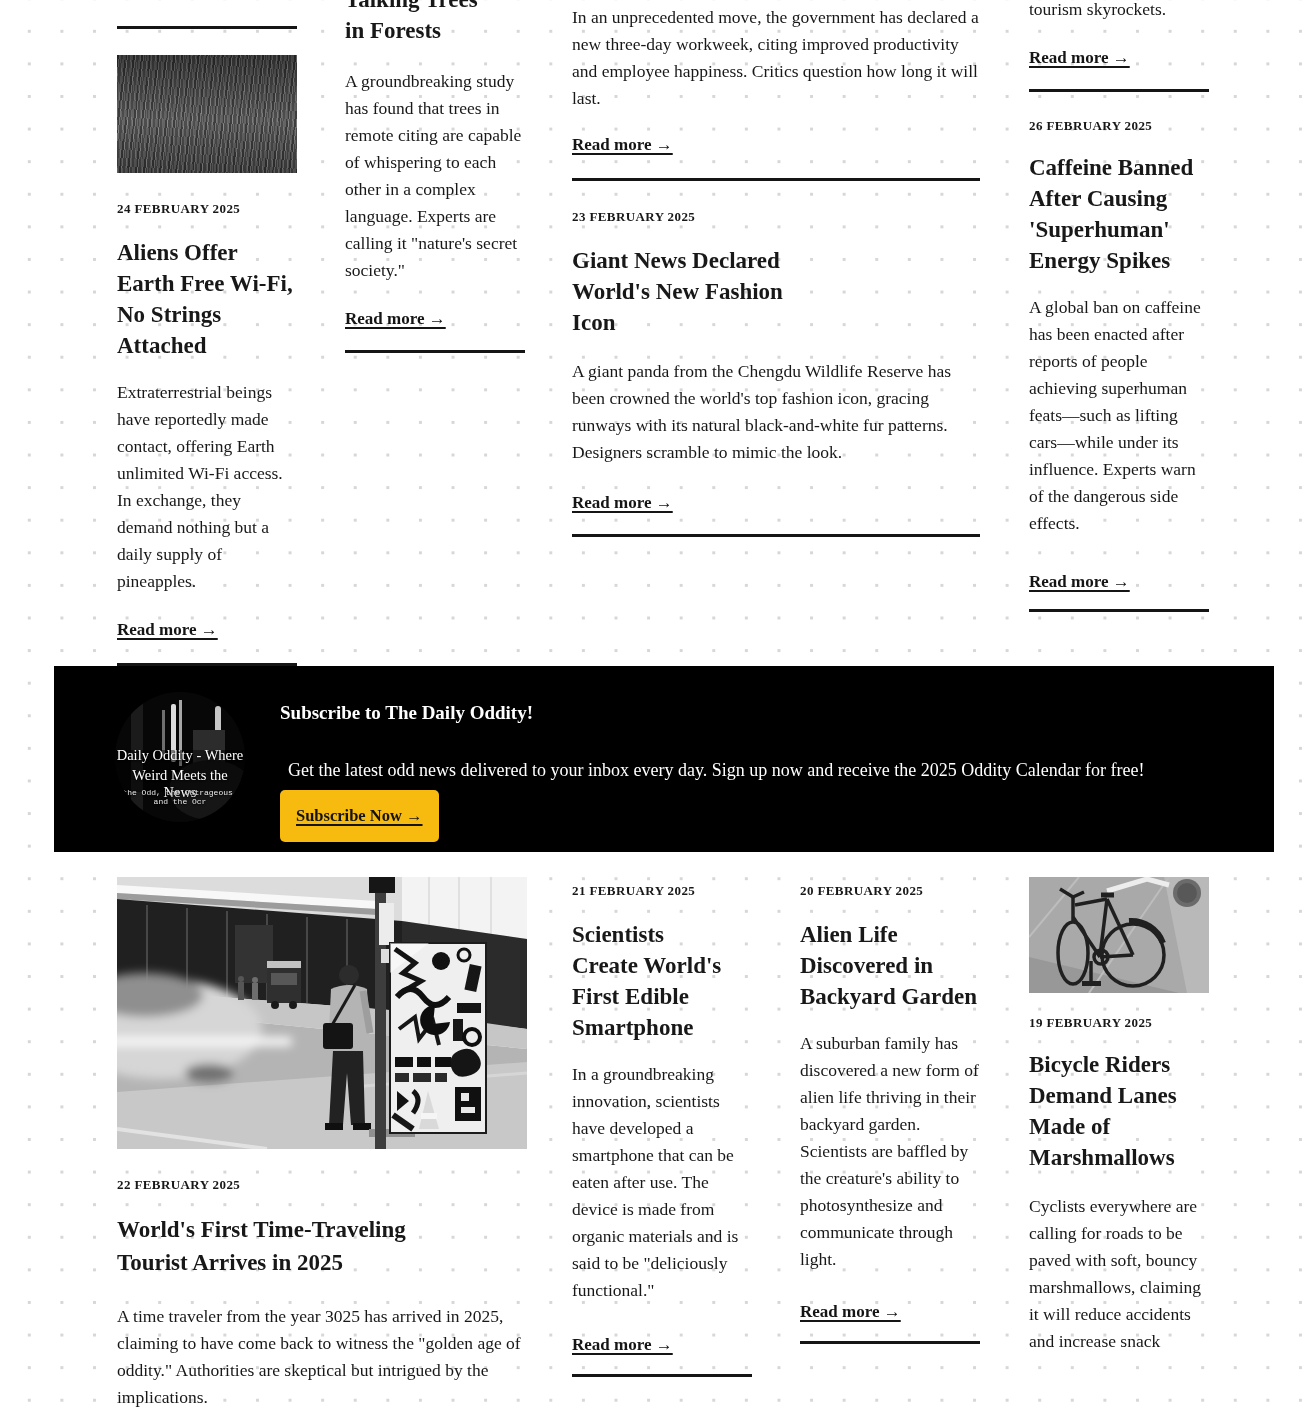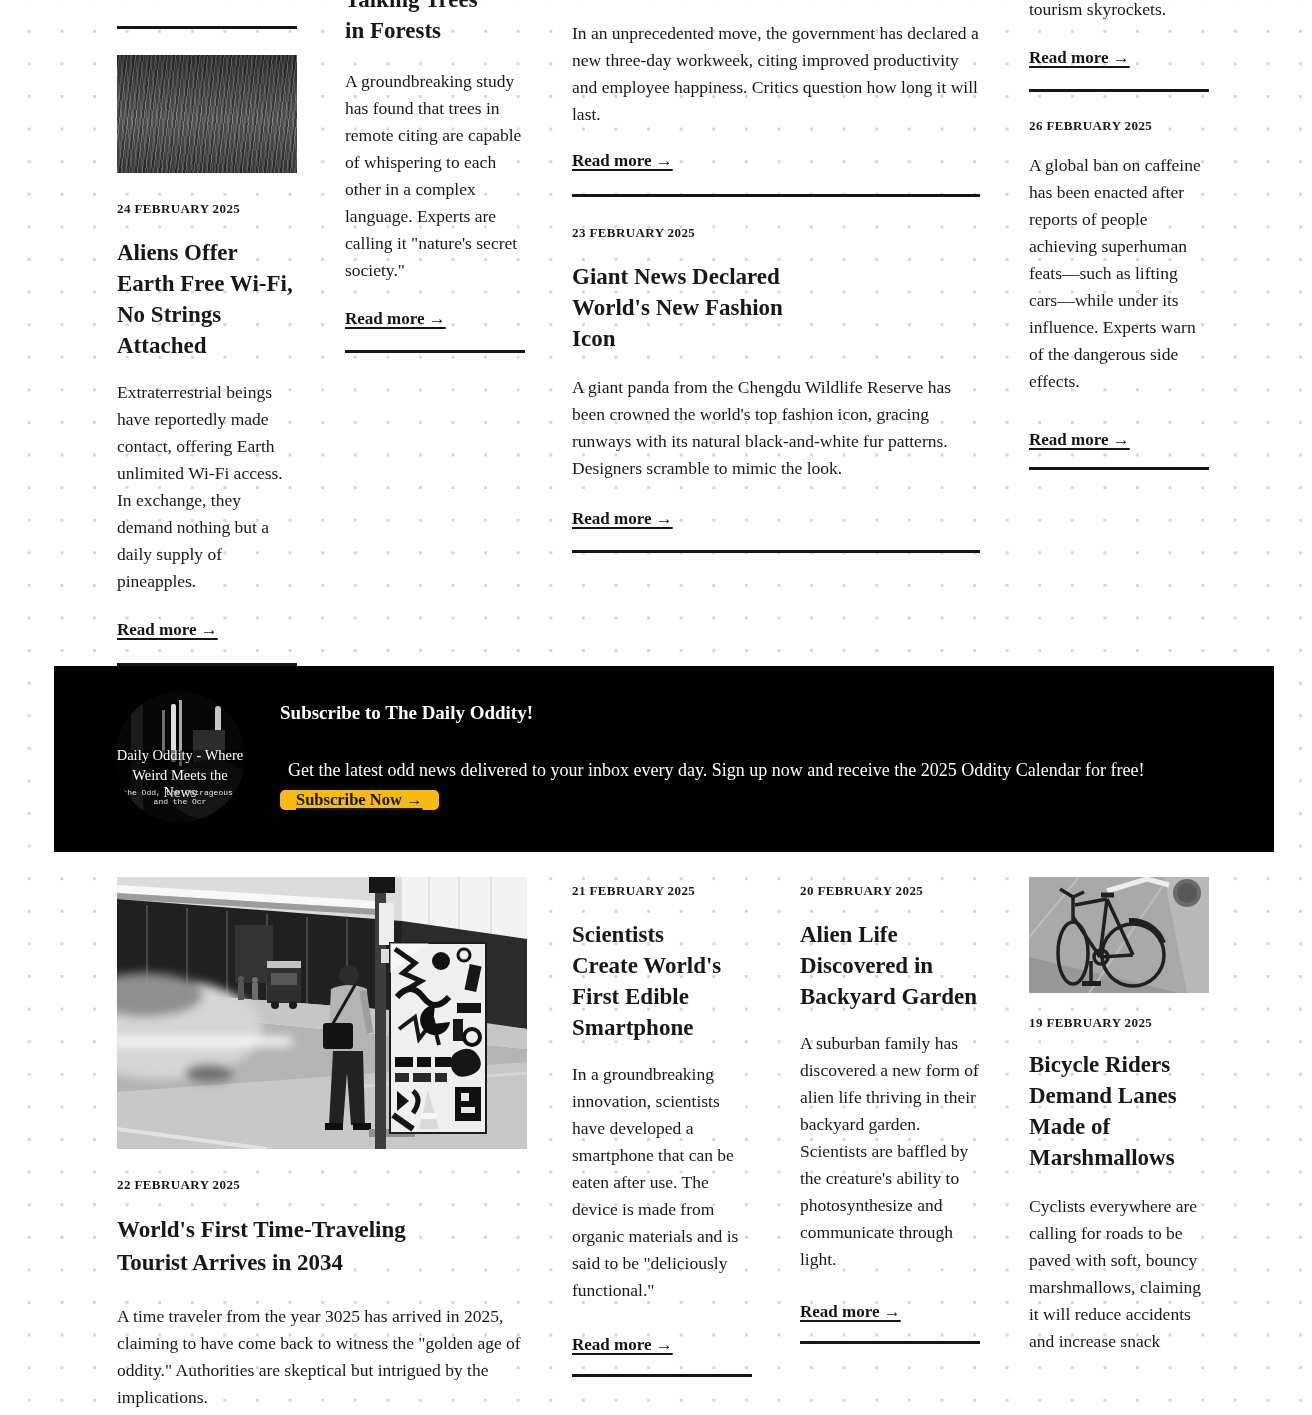--- a/index.html
+++ b/index.html
@@ -34,21 +34,21 @@
   .banner{position:absolute;left:54px;top:666px;width:1220px;height:186px;background:#000;color:#fff;}
   .banner-logo{position:absolute;left:61px;top:26px;width:130px;height:130px;border-radius:50%;overflow:hidden;background:#070707;}
   .banner-logo svg{position:absolute;inset:0;width:100%;height:100%;}
   .logo-line{position:absolute;width:100%;text-align:center;color:#fff;text-shadow:0 1px 2px #000;}
   .logo-l1{top:42%;font-size:14.5px;}
   .logo-l2{top:58%;font-size:14.5px;}
   .logo-tag{top:74%;font-size:8px;color:#e8e8e8;font-family:Liberation Mono, monospace;}
   .banner-heading{position:absolute;left:226px;top:36px;margin:0;font-size:19px;font-weight:bold;}
   .banner-text{position:absolute;left:226px;top:86px;margin:8px;font-size:18px;white-space:nowrap;}
   .subscribe-btn{position:absolute;left:226px;top:124px;background:#f7ba0f;color:#141414;
-    font-family:inherit;font-size:16.5px;font-weight:bold;padding:0 16px;border:none;border-radius:5px;
+    font-family:inherit;font-size:16.5px;font-weight:bold;padding:16px 16px;border:none;border-radius:5px;
     text-decoration:underline;text-decoration-thickness:2px;text-underline-offset:3px;cursor:pointer;}
 </style>
 </head>
 <body>
 
 <div class="page">
 
   <section class="col" style="left:117px;top:0;width:180px">
     <div class="rule" style="margin-top:26px"></div>
     <div class="thumb fur" style="margin-top:26px"></div>
@@ -59,36 +59,37 @@
     <div class="rule" style="margin-top:22px"></div>
   </section>
 
   <section class="col" style="left:345px;top:-16px;width:180px">
     <h2 class="title" style="max-width:150px">Talking Trees in Forests</h2>
     <p class="excerpt" style="margin-top:22px">A groundbreaking study has found that trees in remote citing are capable of whispering to each other in a complex language. Experts are calling it "nature's secret society."</p>
     <a class="readmore" style="margin-top:24px">Read more →</a>
     <div class="rule" style="margin-top:20px"></div>
   </section>
 
-  <section class="col" style="left:572px;top:16px;width:408px">
+  <section class="col" style="left:572px;top:0;width:408px">
     <p class="excerpt" style="margin-top:4px">In an unprecedented move, the government has declared a new three-day workweek, citing improved productivity and employee happiness. Critics question how long it will last.</p>
     <a class="readmore" style="margin-top:22px">Read more →</a>
     <div class="rule" style="margin-top:22px"></div>
     <div class="date" style="margin-top:28px">23 FEBRUARY 2025</div>
     <h2 class="title" style="margin-top:20px;max-width:255px">Giant News Declared World's New Fashion Icon</h2>
     <p class="excerpt" style="margin-top:20px">A giant panda from the Chengdu Wildlife Reserve has been crowned the world's top fashion icon, gracing runways with its natural black-and-white fur patterns. Designers scramble to mimic the look.</p>
     <a class="readmore" style="margin-top:26px">Read more →</a>
     <div class="rule" style="margin-top:20px"></div>
   </section>
 
   <section class="col" style="left:1029px;top:0;width:180px">
     <p class="excerpt" style="margin-top:-4px">tourism skyrockets.</p>
     <a class="readmore" style="margin-top:24px">Read more →</a>
     <div class="rule" style="margin-top:20px"></div>
     <div class="date" style="margin-top:26px">26 FEBRUARY 2025</div>
+    <h2 class="title" style="margin-top:18px">Caffeine Banned After Causing 'Superhuman' Energy Spikes</h2>
     <p class="excerpt" style="margin-top:18px">A global ban on caffeine has been enacted after reports of people achieving superhuman feats—such as lifting cars—while under its influence. Experts warn of the dangerous side effects.</p>
     <a class="readmore" style="margin-top:34px">Read more →</a>
     <div class="rule" style="margin-top:16px"></div>
   </section>
 
   <div class="banner">
     <div class="banner-logo">
       <svg viewBox="0 0 130 130" preserveAspectRatio="none">
         <rect width="130" height="130" fill="#070707"></rect>
         <rect x="16" y="0" width="12" height="130" fill="#1b1b1b"></rect>
@@ -201,21 +202,21 @@
           <rect x="338" y="210" width="26" height="34" fill="#101010"></rect>
           <rect x="344" y="216" width="8" height="8" fill="#e8e8e8"></rect>
           <rect x="344" y="230" width="14" height="6" fill="#e8e8e8"></rect>
           <path d="M276,238 l20,14" stroke="#161616" stroke-width="6"></path>
         </g>
         <polygon points="311,214 302,252 322,252" fill="#d9d9d9"></polygon>
         <rect x="304" y="236" width="16" height="6" fill="#f5f5f5"></rect>
       </svg>
     </div>
     <div class="date" style="margin-top:28px">22 FEBRUARY 2025</div>
-    <h2 class="title wide" style="margin-top:20px;max-width:310px">World's First Time-Traveling Tourist Arrives in 2034</h2>
+    <h2 class="title wide" style="margin-top:20px;max-width:310px">World's First Time-Traveling Tourist Arrives in 2025</h2>
     <p class="excerpt" style="margin-top:24px">A time traveler from the year 3025 has arrived in 2025, claiming to have come back to witness the "golden age of oddity." Authorities are skeptical but intrigued by the implications.</p>
   </section>
 
   <section class="col" style="left:572px;top:877px;width:180px">
     <div class="date" style="margin-top:6px">21 FEBRUARY 2025</div>
     <h2 class="title" style="margin-top:20px;max-width:150px">Scientists Create World's First Edible Smartphone</h2>
     <p class="excerpt" style="margin-top:18px">In a groundbreaking innovation, scientists have developed a smartphone that can be eaten after use. The device is made from organic materials and is said to be "deliciously functional."</p>
     <a class="readmore" style="margin-top:30px">Read more →</a>
     <div class="rule" style="margin-top:18px"></div>
   </section>

